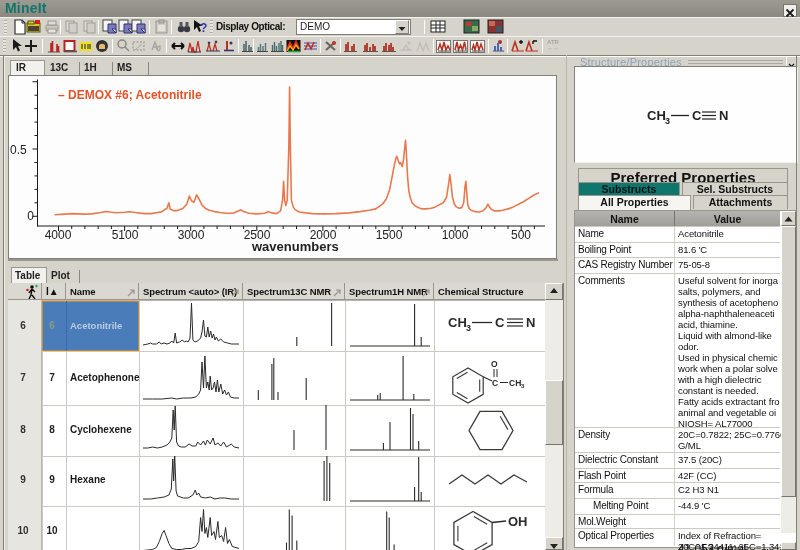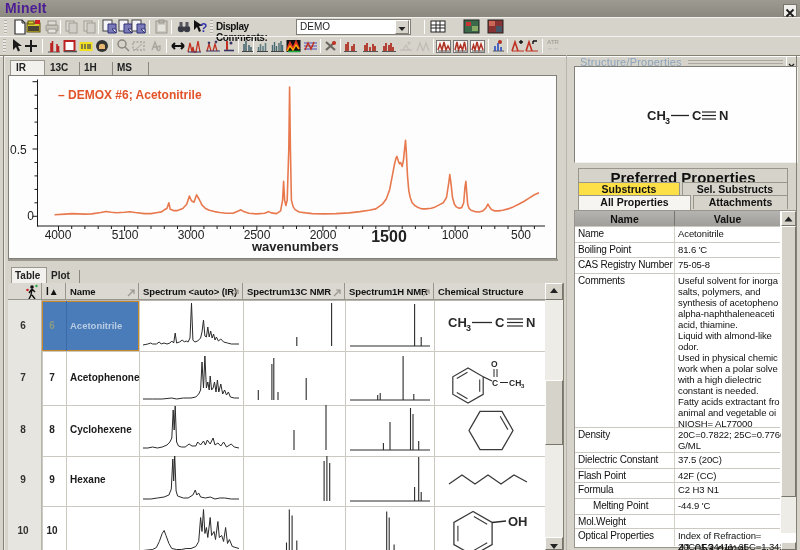--- a/index.html
+++ b/index.html
@@ -4,21 +4,21 @@
 <style>
   * { margin:0; padding:0; box-sizing:border-box; }
   html,body { width:800px; height:550px; overflow:hidden; }
   body { font-family:"Liberation Sans", sans-serif; background:#d6d3ca; position:relative; }
   .abs { position:absolute; }
 </style>
 </head>
 <body>
 
 <div class="abs" style="left:0;top:0;width:800px;height:17px;background:linear-gradient(#9c9a91,#8a887f);"></div>
-<div class="abs" style="left:5px;top:0px;color:#4c1d95;font-size:14px;font-weight:bold;letter-spacing:0.2px;">MineIt</div>
+<div class="abs" style="left:5px;top:0px;color:#0f766e;font-size:14px;font-weight:bold;letter-spacing:0.2px;">MineIt</div>
 <div class="abs" style="left:783px;top:4px;width:14px;height:13px;background:#f0efec;border:1px solid #77756c;"><svg width="12" height="11">
       <path d="M2.5,1.5 L9.5,8.5 M9.5,1.5 L2.5,8.5" stroke="#1a1a1a" stroke-width="1.8"></path>
     </svg></div>
 <div class="abs" style="left:0px;top:17px;width:800px;height:19px;border-top:1px solid #f2f1ed;"></div>
 <div class="abs" style="left:4px;top:20px;width:3px;height:14px;background:repeating-linear-gradient(#b0ada4 0 1px,#e8e6e0 1px 3px);"></div>
 <svg class="abs" style="left:12px;top:19px;" width="16" height="16">
     <path d="M3,1 h7 l3,3 v11 h-10 z" fill="#fff" stroke="#333" stroke-width="1.2"></path>
     <path d="M10,1 v3 h3" fill="none" stroke="#333"></path>
   </svg>
 <svg class="abs" style="left:26px;top:19px;" width="16" height="16">
@@ -67,21 +67,21 @@
 <svg class="abs" style="left:176px;top:19px;" width="16" height="16">
     <circle cx="5" cy="10" r="3.2" fill="#3a3a44"></circle>
     <circle cx="11" cy="10" r="3.2" fill="#3a3a44"></circle>
     <path d="M3.5,3 h3 v5 h-3 z M9.5,3 h3 v5 h-3 z" fill="#55555f"></path>
   </svg>
 <svg class="abs" style="left:192px;top:19px;" width="16" height="16">
     <path d="M2,1 l0,10 l3,-3 l2,5 l2,-1 l-2,-5 l4,0 z" fill="#111"></path>
     <text x="8" y="13" font-size="12" font-weight="bold" fill="#3333aa" font-family="Liberation Sans">?</text>
   </svg>
 <div class="abs" style="left:210px;top:20px;width:3px;height:14px;background:repeating-linear-gradient(#b0ada4 0 1px,#e8e6e0 1px 3px);"></div>
-<div class="abs" style="left:216px;top:21px;width:72px;font-size:10px;font-weight:bold;color:#111;letter-spacing:-0.4px;">Display Comments:</div>
+<div class="abs" style="left:216px;top:21px;width:72px;font-size:10px;font-weight:bold;color:#111;letter-spacing:-0.4px;">Display Optical:</div>
 <div class="abs" style="left:296px;top:19px;width:115px;height:16px;background:#fff;border:1px solid #827f76;"></div>
 <div class="abs" style="left:300px;top:21px;font-size:10px;color:#222;">DEMO</div>
 <div class="abs" style="left:395px;top:20px;width:14px;height:14px;background:#d6d3ca;border:1px solid #fff;border-right-color:#827f76;border-bottom-color:#827f76;"><svg width="12" height="12">
       <path d="M2.5,4 h7 l-3.5,4 z" fill="#222"></path>
     </svg></div>
 <div class="abs" style="left:424px;top:20px;width:1px;height:14px;background:#9a978e;border-right:1px solid #fdfdfb;"></div>
 <svg class="abs" style="left:430px;top:19px;" width="18" height="16">
     <rect x="1" y="2" width="14" height="11" fill="#fff" stroke="#222"></rect>
     <path d="M1,6 h14 M1,9 h14 M6,2 v11 M10,2 v11" stroke="#222" stroke-width="1"></path>
   </svg>
@@ -303,21 +303,21 @@
       <line x1="513.2" y1="151" x2="513.2" y2="156"></line>
       <line x1="526.4" y1="151" x2="526.4" y2="154"></line>
     </g>
     <path d="M46.5,139.7 L57.1,139.1 L63.7,138.6 L70.3,138.9 L76.9,139.1 L83.6,138.9 L92.8,137.5 L98.1,136.5 L103.4,137.3 L108.7,137.8 L116.6,137.3 L121.9,136.7 L127.2,137.5 L136.4,138.6 L143.0,138.6 L149.7,137.5 L153.6,136.9 L156.3,134.8 L158.9,133.5 L160.9,127.8 L162.2,134.3 L165.5,135.6 L169.5,135.6 L174.8,133.5 L178.7,129.2 L181.4,121.1 L183.4,125.8 L186.0,127.2 L188.6,119.8 L191.3,124.5 L193.9,129.9 L197.2,133.2 L201.2,135.2 L206.5,136.6 L211.8,137.5 L218.4,138.3 L225.0,138.3 L230.3,135.9 L232.9,134.8 L235.6,136.6 L240.9,138.3 L248.8,138.9 L256.7,138.3 L260.7,136.6 L263.3,137.9 L268.6,138.6 L272.6,135.9 L274.6,125.1 L275.6,106.3 L276.6,125.1 L277.9,130.5 L279.2,125.1 L280.8,74.0 L281.6,12.1 L282.4,74.0 L283.4,125.1 L285.2,131.9 L287.1,134.6 L291.1,137.0 L297.7,137.9 L304.3,138.6 L314.9,138.9 L328.1,138.6 L341.3,137.9 L351.9,136.6 L361.2,135.2 L367.8,133.9 L374.4,129.2 L378.4,123.8 L381.7,114.4 L384.3,100.9 L386.3,90.2 L387.9,83.4 L388.9,81.4 L390.3,86.1 L391.6,88.8 L392.6,87.5 L394.2,91.5 L395.5,84.8 L396.6,74.0 L397.5,65.3 L398.3,76.7 L399.5,100.9 L400.8,115.7 L402.2,122.5 L404.1,127.8 L406.8,130.5 L410.1,132.6 L414.1,133.9 L418.0,133.9 L423.3,133.2 L427.3,131.9 L431.2,129.9 L435.2,127.8 L438.5,122.5 L440.8,107.7 L441.8,99.6 L442.9,107.7 L444.5,122.5 L446.4,129.2 L448.4,131.9 L451.1,133.2 L453.7,132.6 L455.7,127.8 L457.0,111.7 L457.9,106.3 L458.7,117.1 L459.7,129.2 L461.0,133.2 L463.0,135.2 L466.9,136.6 L470.9,137.0 L474.9,135.9 L477.8,133.2 L479.9,129.2 L481.5,131.9 L483.5,134.6 L486.8,135.9 L490.7,135.9 L494.7,135.2 L500.0,133.9 L505.3,131.9 L510.6,129.2 L515.8,126.5 L521.1,123.1 L526.4,119.8 L531.0,117.7" stroke="#e8794e" stroke-width="1.6" fill="none" stroke-linejoin="round"></path>
   </svg>
 <div class="abs" style="left:40px;top:228px;width:36px;text-align:center;font-size:12px;color:#222;">4000</div>
 <div class="abs" style="left:107px;top:228px;width:36px;text-align:center;font-size:12px;color:#222;">5100</div>
 <div class="abs" style="left:173px;top:228px;width:36px;text-align:center;font-size:12px;color:#222;">3000</div>
 <div class="abs" style="left:239px;top:228px;width:36px;text-align:center;font-size:12px;color:#222;">2500</div>
 <div class="abs" style="left:305px;top:228px;width:36px;text-align:center;font-size:12px;color:#222;">2000</div>
-<div class="abs" style="left:371px;top:228px;width:36px;text-align:center;font-size:16px;color:#222;font-weight:bold;">1500</div>
+<div class="abs" style="left:371px;top:228px;width:36px;text-align:center;font-size:12px;color:#222;">1500</div>
 <div class="abs" style="left:437px;top:228px;width:36px;text-align:center;font-size:12px;color:#222;">1000</div>
 <div class="abs" style="left:503px;top:228px;width:36px;text-align:center;font-size:12px;color:#222;">500</div>
 <div class="abs" style="left:10px;top:143px;width:24px;font-size:12px;color:#222;">0.5</div>
 <div class="abs" style="left:10px;top:209px;width:24px;text-align:right;font-size:12px;color:#222;">0</div>
 <div class="abs" style="left:252px;top:239px;font-size:13px;font-weight:bold;color:#222;">wavenumbers</div>
 <div class="abs" style="left:58px;top:88px;font-size:12px;font-weight:bold;color:#e2532a;">– DEMOX #6; Acetonitrile</div>
 <div class="abs" style="left:11px;top:267px;width:36px;height:16px;background:#f2f1ee;border:1px solid #9a978e;border-bottom:none;"></div>
 <div class="abs" style="left:15px;top:270px;font-size:10px;font-weight:bold;color:#222;">Table</div>
 <div class="abs" style="left:51px;top:270px;font-size:10px;font-weight:bold;color:#222;">Plot</div>
 <div class="abs" style="left:79px;top:270px;width:1px;height:13px;background:#8a887f;"></div>
@@ -516,21 +516,21 @@
     <text x="7" y="20" font-size="13" font-weight="bold" fill="#222" font-family="Liberation Sans">CH</text>
     <text x="25" y="24" font-size="9" font-weight="bold" fill="#222" font-family="Liberation Sans">3</text>
     <line x1="31" y1="15.5" x2="49" y2="15.5" stroke="#222" stroke-width="1.3"></line>
     <text x="52" y="20" font-size="13" font-weight="bold" fill="#222" font-family="Liberation Sans">C</text>
     <line x1="62" y1="12" x2="76" y2="12" stroke="#222" stroke-width="1.2"></line>
     <line x1="62" y1="15.5" x2="76" y2="15.5" stroke="#222" stroke-width="1.2"></line>
     <line x1="62" y1="19" x2="76" y2="19" stroke="#222" stroke-width="1.2"></line>
     <text x="79" y="20" font-size="13" font-weight="bold" fill="#222" font-family="Liberation Sans">N</text>
   </svg>
 <div class="abs" style="left:578px;top:168px;width:210px;height:14px;background:#d6d3ca;border:1px solid #98958c;border-bottom:none;font-size:15px;font-weight:bold;color:#111;text-align:center;">Preferred Properties</div>
-<div class="abs" style="left:578px;top:182px;width:102px;height:13px;background:#fde047;border:1px solid #98958c;border-bottom:none;font-size:10.5px;font-weight:bold;color:#111;text-align:center;">Substructs</div>
+<div class="abs" style="left:578px;top:182px;width:102px;height:13px;background:#0f766e;border:1px solid #98958c;border-bottom:none;font-size:10.5px;font-weight:bold;color:#111;text-align:center;">Substructs</div>
 <div class="abs" style="left:682px;top:182px;width:106px;height:13px;background:#d6d3ca;border:1px solid #98958c;border-bottom:none;font-size:10.5px;font-weight:bold;color:#111;text-align:center;">Sel. Substructs</div>
 <div class="abs" style="left:578px;top:195px;width:113px;height:15px;background:#d6d3ca;border:1px solid #98958c;border-bottom:none;font-size:10.5px;font-weight:bold;color:#111;text-align:center;background:#f6f5f2;">All Properties</div>
 <div class="abs" style="left:693px;top:195px;width:95px;height:14px;background:#d6d3ca;border:1px solid #98958c;border-bottom:none;font-size:10.5px;font-weight:bold;color:#111;text-align:center;">Attachments</div>
 <div class="abs" style="left:574px;top:210px;width:223px;height:338px;background:#fff;border:1px solid #98958c;"></div>
 <div class="abs" style="left:575px;top:211px;width:205px;height:16px;background:linear-gradient(#b6b4b0,#a09e9a);border-bottom:1px solid #77756c;"></div>
 <div class="abs" style="left:575px;top:213px;width:99px;text-align:center;font-size:10.5px;font-weight:bold;color:#111;">Name</div>
 <div class="abs" style="left:675px;top:213px;width:105px;text-align:center;font-size:10.5px;font-weight:bold;color:#111;">Value</div>
 <div class="abs" style="left:674px;top:211px;width:1px;height:16px;background:#77756c;"></div>
 <div class="abs" style="left:674px;top:227px;width:1px;height:319px;background:#d4d1c8;"></div>
 <div class="abs" style="left:575px;top:226px;width:205px;height:1px;background:#ccc9c0;"></div>

